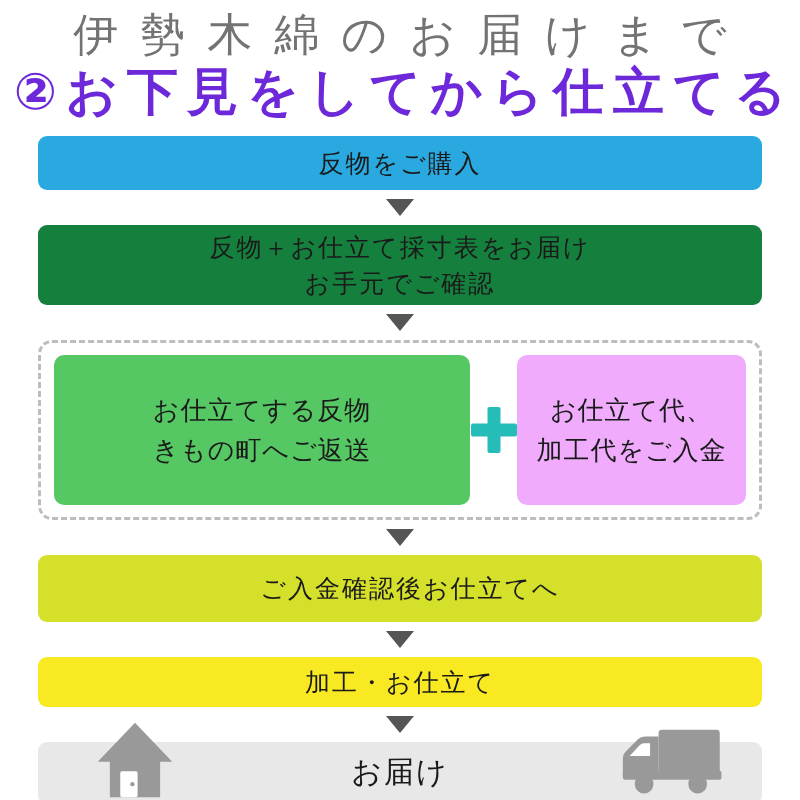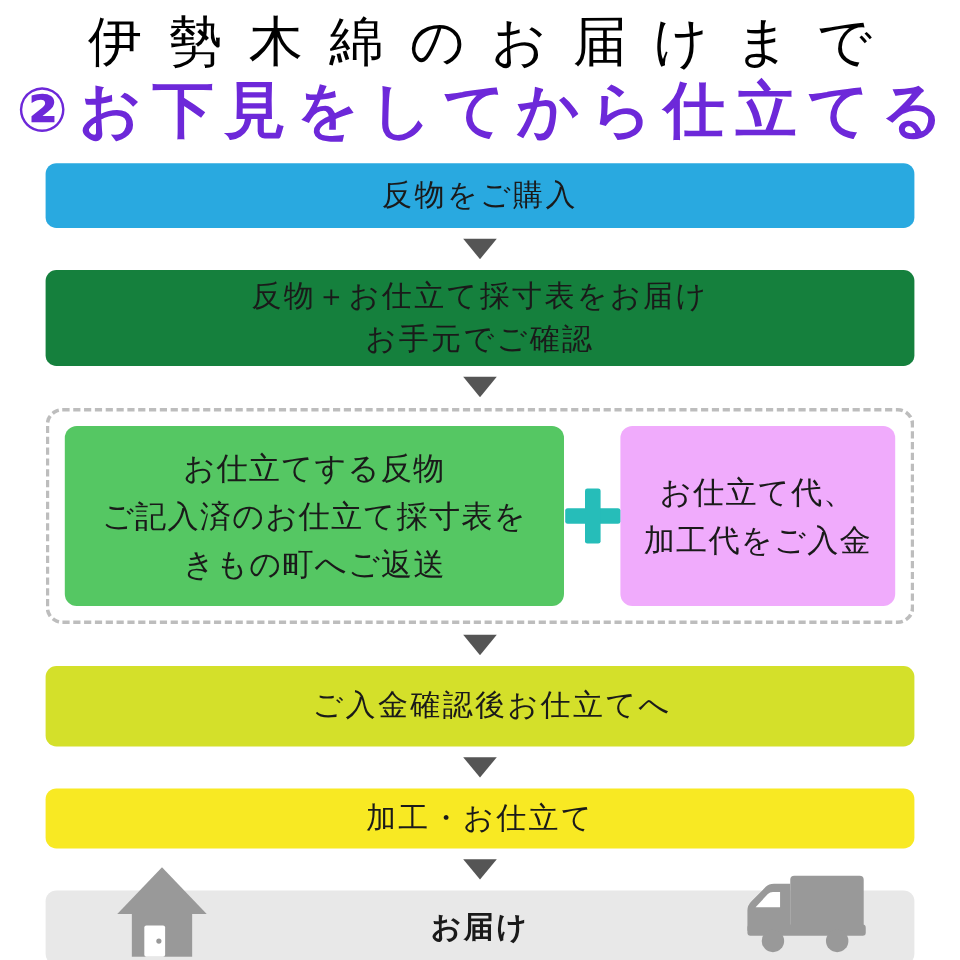--- a/index.html
+++ b/index.html
@@ -11,21 +11,21 @@
     overflow:hidden;
   }
   .page { width:800px; height:800px; position:relative; }
 
   
   .title {
     margin:10px 0 0 0;
     text-align:center;
     font-size:45px;
     font-weight:400;
-    color:#000000;
+    color:#737373;
     letter-spacing:22px;
     text-indent:22px;
     line-height:1.1;
     white-space:nowrap;
   }
   .subtitle {
     margin:4px 0 0 0;
     text-align:center;
     font-size:51px;
     font-weight:800;
@@ -94,21 +94,21 @@
   }
 
   
   .bar-step6 {
     background:#e8e8e8;
     height:62px;
     border-radius:9px;
     position:relative;
     display:flex; align-items:center; justify-content:center;
   }
-  .bar-step6 .line { font-size:25px; letter-spacing:2px; font-weight:700; }
+  .bar-step6 .line { font-size:30px; letter-spacing:2px; font-weight:400; }
   .house-icon {
     position:absolute; left:56px; bottom:5px;
     width:82px; height:78px;
   }
   .truck-icon {
     position:absolute; right:26px; bottom:8px;
     width:126px; height:68px;
   }
 </style>
 </head>
@@ -134,21 +134,20 @@
       <span class="line">お手元でご確認</span>
     </div>
 
     <div class="arrow-wrap">
       <span class="arrow-down"></span>
     </div>
 
     <div class="dashed-group">
       <div class="box box-left">
         <span class="line">お仕立てする反物</span>
-        <span class="line">ご記入済のお仕立て採寸表を</span>
         <span class="line">きもの町へご返送</span>
       </div>
       <div class="plus-zone">
         <span class="plus-icon"></span>
       </div>
       <div class="box box-right">
         <span class="line">お仕立て代、</span>
         <span class="line">加工代をご入金</span>
       </div>
     </div>

